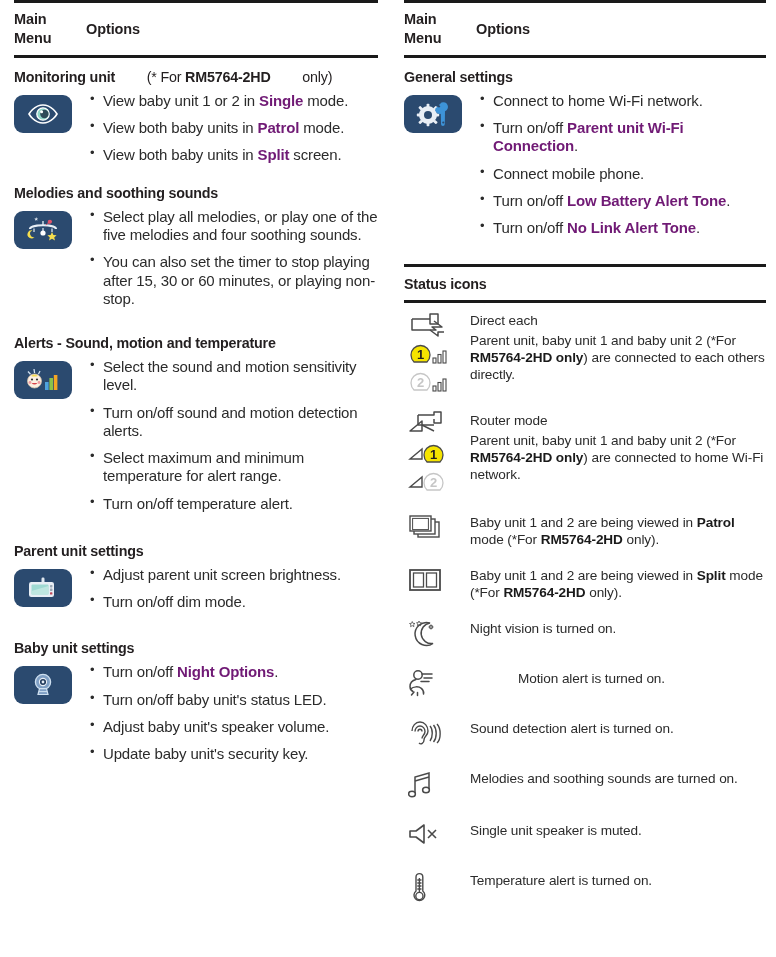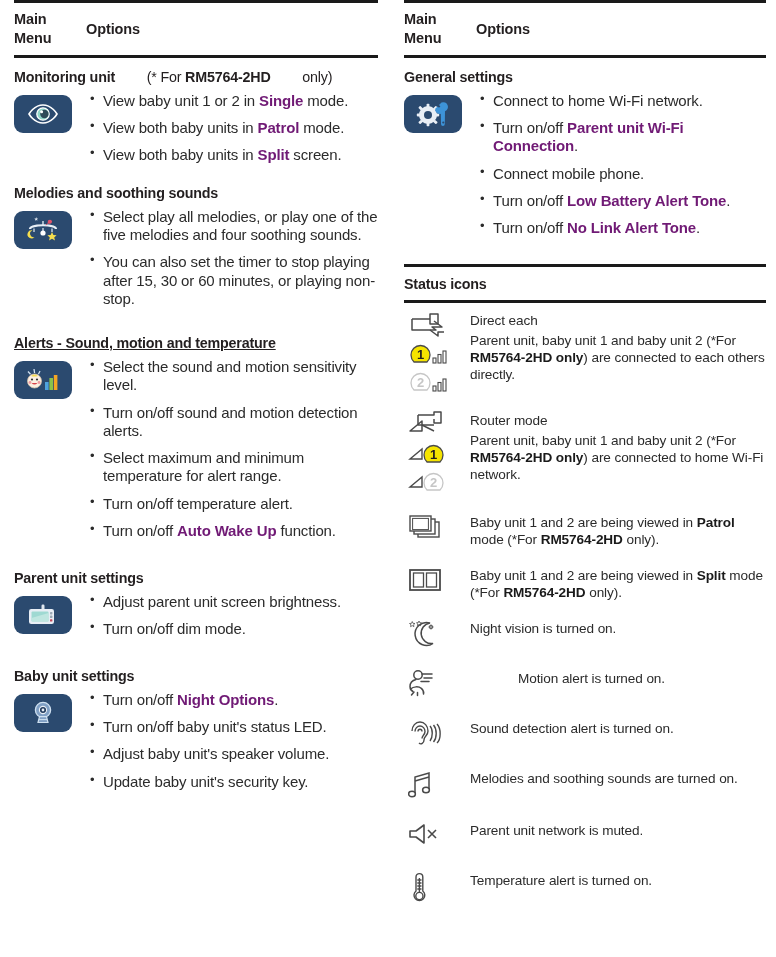--- a/index.html
+++ b/index.html
@@ -189,21 +189,21 @@
             <path d="M24.5 7.6 l-1.6 1.6" stroke="#e2536b" stroke-width="1"></path>
           </svg>
         </div>
       </div>
       <ul class="opts">
         <li>Select play all melodies, or play one of the five melodies and four soothing sounds.</li>
         <li>You can also set the timer to stop playing after 15, 30 or 60 minutes, or playing non-stop.</li>
       </ul>
     </div>
 
-    <div class="sec-title" style="margin-top:18px;text-decoration:underline;">Alerts - Sound, motion and temperature</div>
+    <div class="sec-title" style="margin-top:18px;">Alerts - Sound, motion and temperature</div>
     <div class="sec">
       <div class="iconcell">
         <div class="tile">
           <svg width="40" height="28" viewBox="0 0 40 28">
             <path d="M11 3 L11.6 7" stroke="#cfe0f0" stroke-width="1.3"></path>
             <path d="M5 5.5 L7.5 8.3" stroke="#cfe0f0" stroke-width="1.3"></path>
             <path d="M17 5 L15.4 8.2" stroke="#cfe0f0" stroke-width="1.3"></path>
             <circle cx="11.5" cy="15" r="7" fill="#fdf0e2" stroke="#d8c3a8" stroke-width="0.8"></circle>
             <path d="M8 10 q3.5 -3 7 0 q-3.5 1.2 -7 0z" fill="#f5de4e"></path>
             <circle cx="9" cy="13.5" r="1.1" fill="#333"></circle>
@@ -215,21 +215,20 @@
             <rect x="26.4" y="12" width="3.6" height="12" fill="#8bc34a"></rect>
             <rect x="30.8" y="9" width="3.6" height="15" fill="#f5a623"></rect>
           </svg>
         </div>
       </div>
       <ul class="opts">
         <li>Select the sound and motion sensitivity level.</li>
         <li>Turn on/off sound and motion detection alerts.</li>
         <li>Select maximum and minimum temperature for alert range.</li>
         <li>Turn on/off temperature alert.</li>
-        <li><span>Turn on/off </span><b>Auto Wake Up</b><span> function.</span></li>
       </ul>
     </div>
 
     <div class="sec-title" style="margin-top:21px;">Parent unit settings</div>
     <div class="sec">
       <div class="iconcell">
         <div class="tile">
           <svg width="38" height="26" viewBox="0 0 38 26">
             <rect x="17.5" y="2.5" width="3" height="5" rx="1.2" fill="#dfe7ef"></rect>
             <rect x="5" y="7" width="25" height="15" rx="2.2" fill="#e8eef5"></rect>
@@ -463,21 +462,21 @@
         <div class="stext">Melodies and soothing sounds are turned on.</div>
       </div>
 
       <div class="srow" style="margin-bottom:20px;">
         <div class="sicon">
           <svg width="40" height="28" viewBox="0 0 40 28">
             <path d="M2 10 h6 L16 4 V22 L8 16 H2 Z" fill="none" stroke="#4a4a4a" stroke-width="1.6" stroke-linejoin="round"></path>
             <path d="M20 9 L28 17 M28 9 L20 17" stroke="#4a4a4a" stroke-width="1.6"></path>
           </svg>
         </div>
-        <div class="stext">Parent unit network is muted.</div>
+        <div class="stext">Single unit speaker is muted.</div>
       </div>
 
       <div class="srow">
         <div class="sicon">
           <svg width="40" height="34" viewBox="0 0 40 34">
             <g fill="none" stroke="#4a4a4a" stroke-width="1.4">
               <path d="M8 6 a3.4 3.4 0 0 1 6.8 0 v14 a5.4 5.4 0 1 1 -6.8 0z"></path>
               <circle cx="11.4" cy="25" r="3.6"></circle>
               <path d="M11.4 7 v15"></path>
               <path d="M9.3 9 h4.2 M9.3 12 h4.2 M9.3 15 h4.2 M9.3 18 h4.2"></path>

